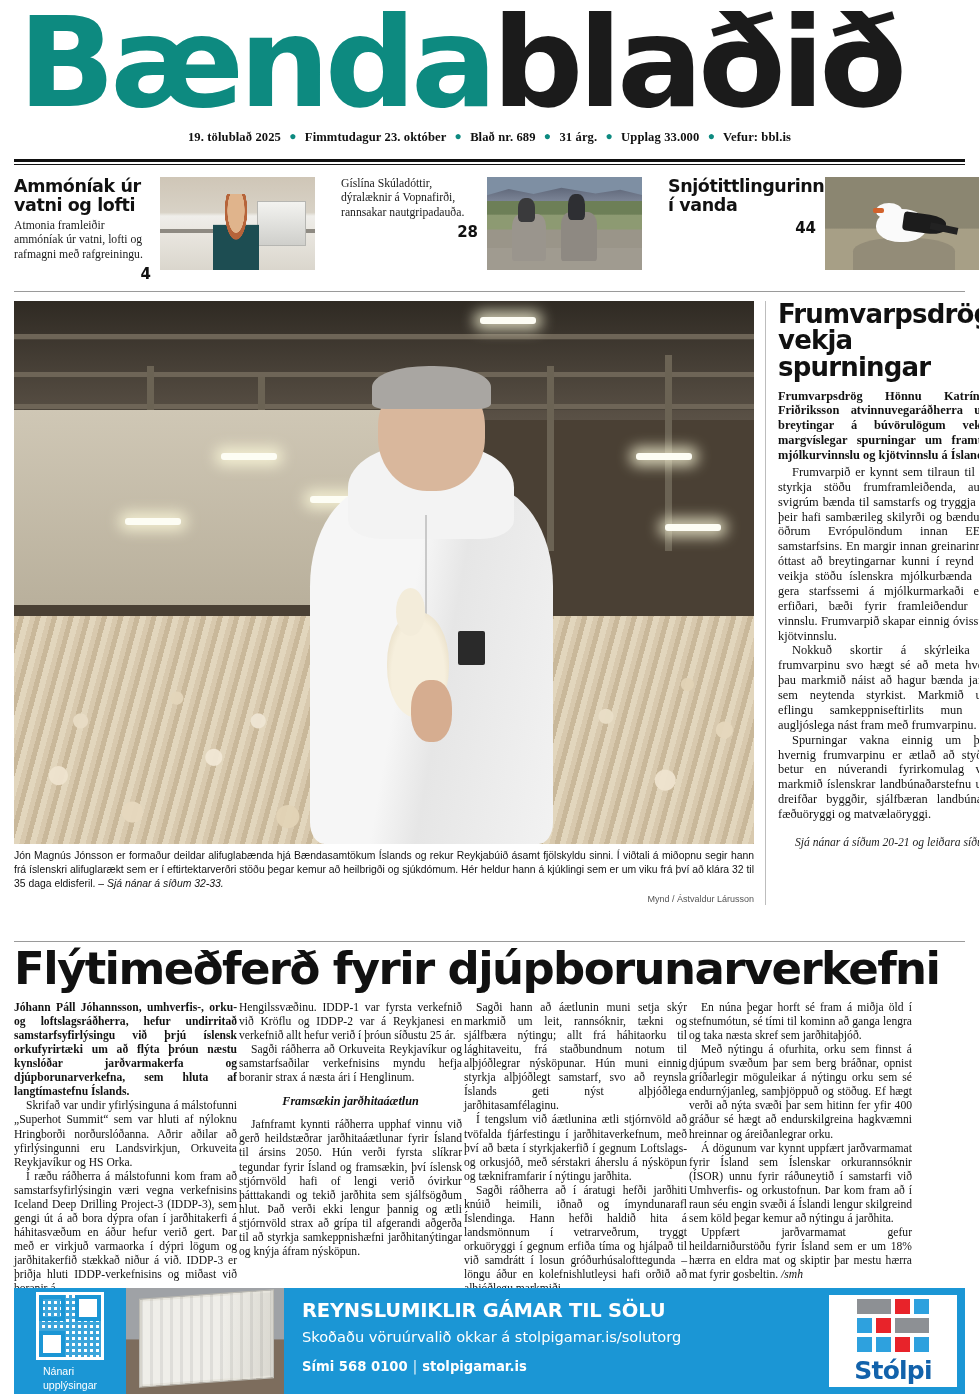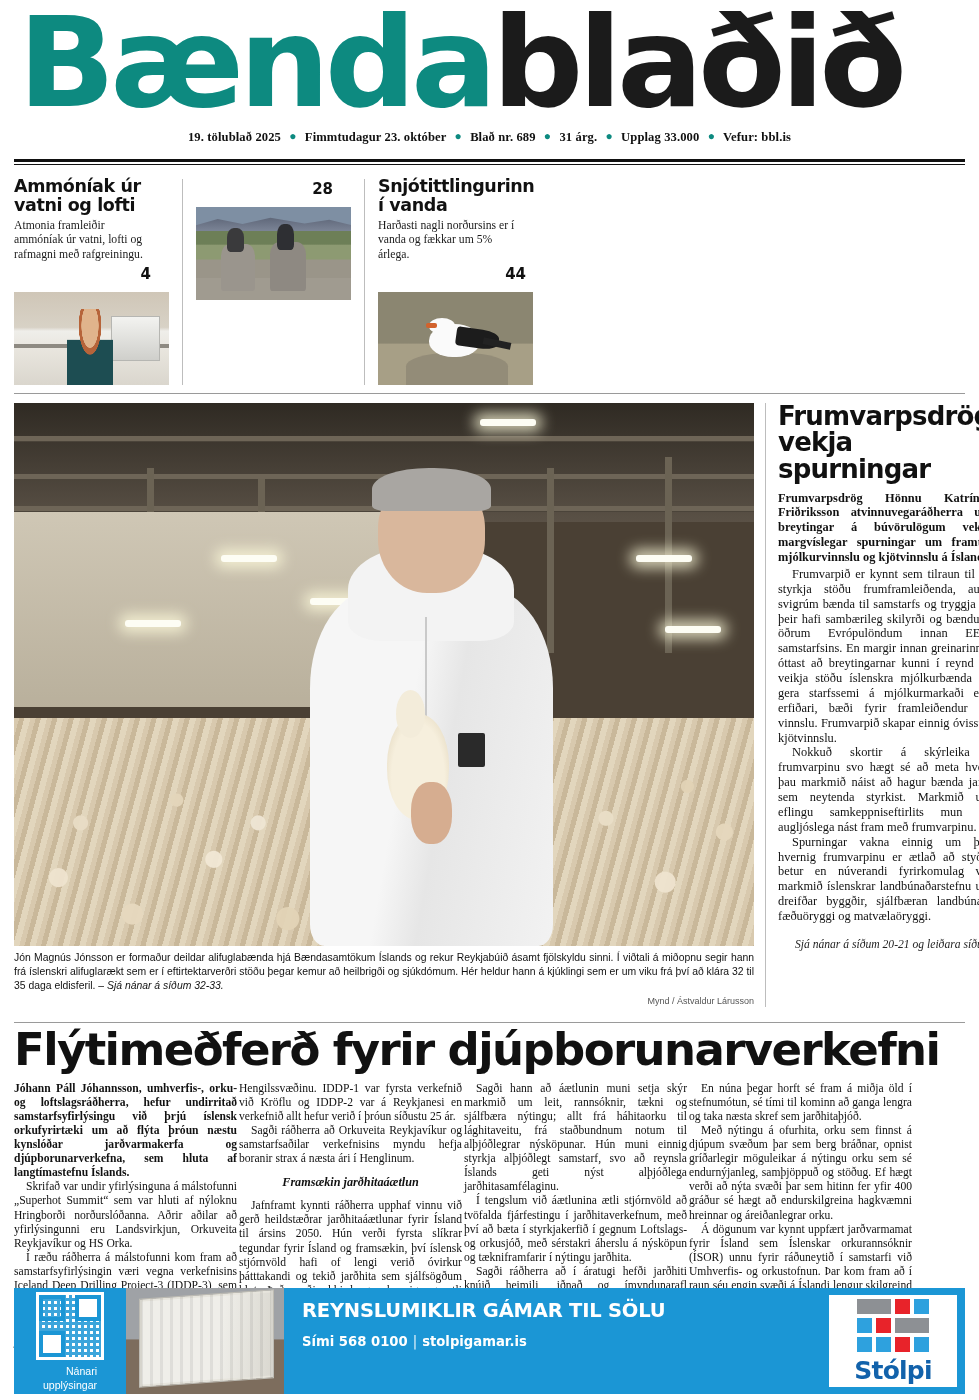--- a/index.html
+++ b/index.html
@@ -50,21 +50,21 @@
   .rule-thin{
     margin:0 14px;border:0;border-top:1px solid #9a9a9a;height:0;
   }
 
   
   .teasers{
     display:flex;align-items:flex-start;
     padding:12px 14px 8px 14px;
     gap:0;
   }
-  .teaser{display:flex;gap:9px;align-items:flex-start;flex-direction:column;}
+  .teaser{display:flex;gap:9px;align-items:flex-start;}
   .teaser-text{width:137px;}
   .teaser-text.wide{width:148px;}
   .teaser h3{
     font-family:"DejaVu Sans", sans-serif;
     font-weight:bold;
     font-size:17.5px;
     line-height:1.06;
     margin:0 0 5px 0;
     letter-spacing:-0.4px;
     color:#111;
@@ -202,21 +202,21 @@
     font-size:12.4px;line-height:1.2;text-align:justify;
     margin:0;text-indent:14px;
   }
   .side-refer{
     font-family:"Liberation Serif", serif;
     font-style:italic;font-size:11.6px;line-height:1.25;
     text-align:right;margin-top:14px;color:#222;
   }
 
   
-  .lower{padding:12px 14px;margin-top:3px;}
+  .lower{padding:12px 14px;margin-top:24px;}
   .lower-rule{border:0;border-top:1px solid #9a9a9a;margin:0 0 4px 0;}
   .lower-h{
     font-family:"DejaVu Sans", sans-serif;
     font-weight:bold;font-size:45px;line-height:1.0;
     letter-spacing:-1.6px;margin:2px 0 10px 0;color:#111;
     white-space:nowrap;
   }
   .cols{display:flex;gap:2px;}
   .col{width:223px;flex:0 0 223px;}
   .col p{
@@ -250,21 +250,21 @@
   .qr .noise{position:absolute;inset:3px;
     background-image:
       repeating-linear-gradient(90deg,#1b96d5 0 3px,transparent 3px 6px),
       repeating-linear-gradient(0deg,#1b96d5 0 3px,transparent 3px 6px);
     background-size:6px 6px,6px 6px;
     opacity:.85;
     -webkit-mask-image:linear-gradient(#000,#000);
   }
   .ad-qr .cap{
     font-family:"Liberation Sans", sans-serif;
-    color:#fff;font-size:10.6px;line-height:1.25;text-align:right;margin-top:5px;
+    color:#fff;font-size:10.6px;line-height:1.25;text-align:left;margin-top:5px;
   }
   .ad-photo{width:158px;flex:0 0 158px;position:relative;overflow:hidden;
     background:linear-gradient(180deg,#9fa2a6 0 48%,#7d6d5d 49% 100%);}
   .ad-photo .cont{position:absolute;left:8%;top:6%;width:84%;height:82%;
     background:linear-gradient(95deg,#efeee9 0 60%,#d9d7cf 100%);
     border:1px solid #bdbbb3;transform:skewY(-4deg);
     box-shadow:inset 0 0 0 2px #e6e4dc;}
   .ad-photo .cont:after{content:"";position:absolute;inset:0;
     background:repeating-linear-gradient(90deg,rgba(0,0,0,.07) 0 3px,transparent 3px 10px);}
   .ad-text{flex:1;padding:11px 0 0 18px;color:#fff;}
@@ -333,39 +333,39 @@
             <div class="bench"></div>
             <div class="eq"></div>
           </div>
       </div>
     </div>
 
     <div class="teaser-sep"></div>
 
     <div class="teaser">
       <div class="teaser-text">
+        <p>Gíslína Skúladóttir, dýralæknir á Vopnafirði, rannsakar nautgripadauða.</p>
         <span class="pagenum">28</span>
       </div>
       <div class="teaser-img">
         <div class="ph horses">
             <div class="road"></div>
             <div class="h1"></div>
             <div class="h2"></div>
             <div class="r1"></div>
             <div class="r2"></div>
           </div>
       </div>
     </div>
 
     <div class="teaser-sep"></div>
 
     <div class="teaser">
       <div class="teaser-text wide">
         <h3>Snjótittlingurinn í vanda</h3>
-        <p>Harðasti nagli norðursins er í vanda og fækkar um 5% árlega.</p>
         <span class="pagenum">44</span>
       </div>
       <div class="teaser-img">
         <div class="ph bird">
           <div class="rock"></div>
             <div class="body"></div>
             <div class="wing"></div>
           <div class="head"></div>
             <div class="beak"></div>
             <div class="tail"></div>
@@ -475,20 +475,21 @@
         <span>upplýsingar</span>
       </div>
     </div>
 
     <div class="ad-photo">
       <div class="cont"></div>
     </div>
 
     <div class="ad-text">
       <div class="ad-h">REYNSLUMIKLIR GÁMAR TIL SÖLU</div>
+      <p class="ad-l">Skoðaðu vöruúrvalið okkar á stolpigamar.is/solutorg</p>
       <div class="ad-phone">
         <span>Sími 568 0100</span><span class="bar">|</span><span>stolpigamar.is</span>
       </div>
     </div>
 
     <div class="ad-logo">
       <div class="grid">
         <span class="g-wide" style="background:#8d9094"></span>
         <span style="background:#e8232a"></span>
         <span style="background:#2ea1de"></span>

